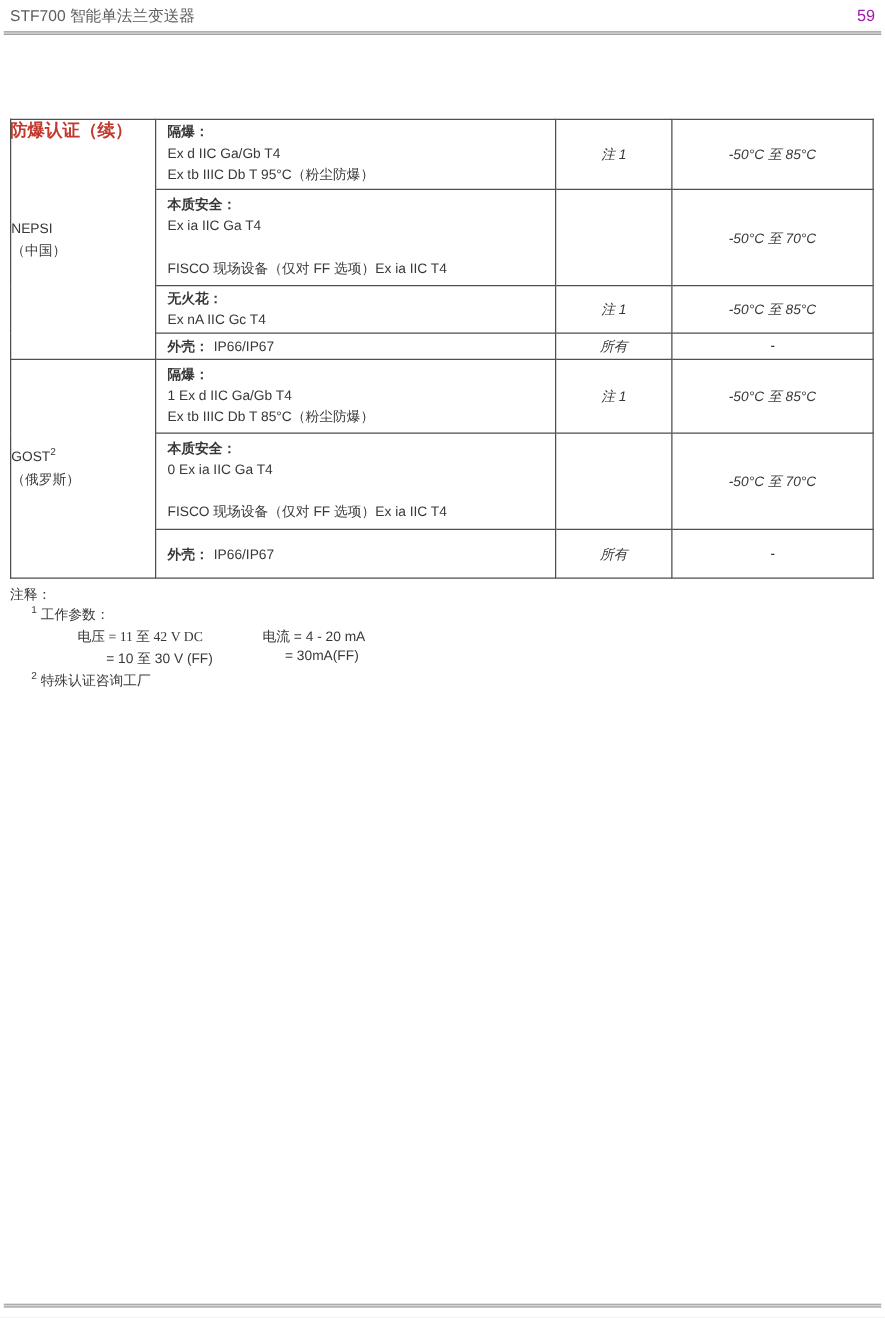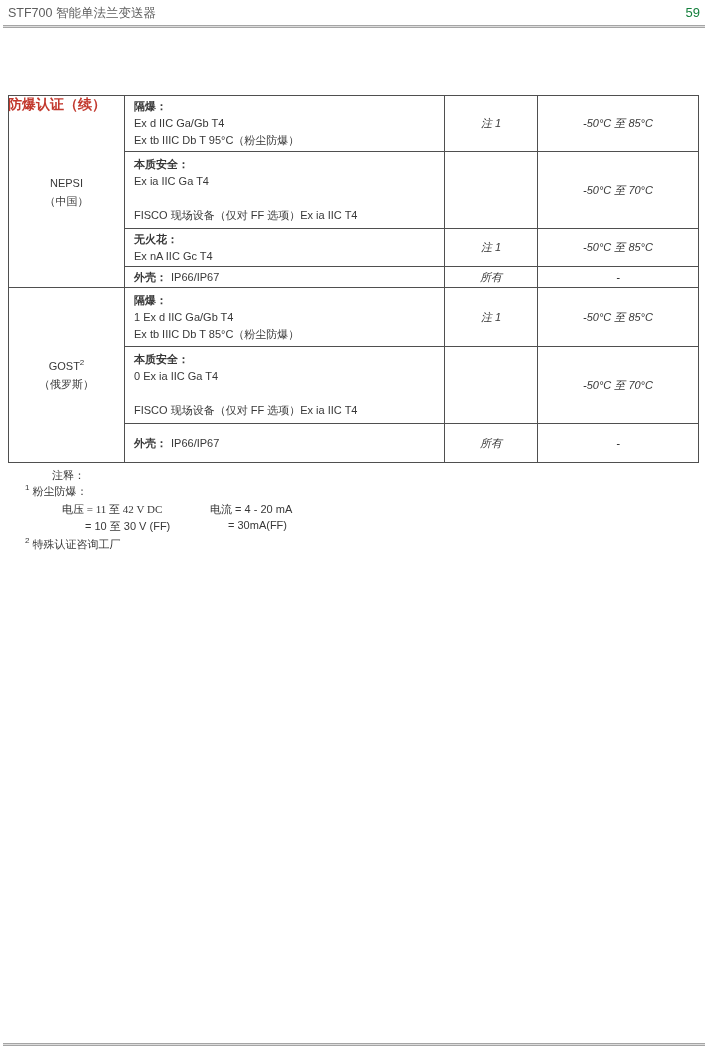--- a/index.html
+++ b/index.html
@@ -7,46 +7,46 @@
   .page {
     position:relative; width:708px; height:1054px; background:#ffffff;
     font-family:"Liberation Sans","DejaVu Sans",sans-serif;
     color:#383838; overflow:hidden; margin:0 auto;
   }
   .page-header {
     position:absolute; top:5px; left:8px; right:8px;
     display:flex; justify-content:space-between; align-items:flex-start;
     font-size:12.5px; color:#5d5d5d;
   }
-  .page-num { font-size:13px; color:#15803d; }
+  .page-num { font-size:13px; color:#a21caf; }
   .rule {
     position:absolute; left:3px; right:3px; height:3px;
     background:linear-gradient(to bottom,#8a8a8a,#dcdcdc,#8a8a8a);
   }
   .rule.top { top:25px; }
   .rule.bottom { top:1043px; }
   .section-title {
     position:absolute; top:61px; left:8px;
     font-size:14px; font-weight:bold; color:#c2382d;margin-top:35px;
   }
   table.cert {
     position:absolute; top:95px; left:8px;
     width:690px; border-collapse:collapse; table-layout:fixed;
     font-size:11px; color:#383838;
   }
   table.cert td { border:1px solid #4f4f4f; vertical-align:middle; }
-  td.agency { text-align:center; line-height:18px; }
+  td.agency { text-align:left; line-height:18px; }
   td.desc { padding:0 6px 0 9px; }
   td.c-note, td.c-temp { text-align:center;font-style:italic; }
   .line { height:17px; line-height:17px; white-space:nowrap; overflow:visible; }
   .bold { font-weight:bold; }
   .inline-val { margin-left:4px; }
   sup.s { font-size:8px; vertical-align:super; line-height:0; }
   .notes { position:absolute; top:463px; left:8px; right:8px; height:100px; font-size:11px; color:#383838; }
-  .notes .n-label { position:absolute; left:0; top:5px;margin-left:44px; }
+  .notes .n-label { position:absolute; left:0; top:5px; }
   .notes .note1 { position:absolute; left:17px; top:21px; }
   .notes .p1 { position:absolute; left:54px;  top:39px;font-family:Liberation Serif, serif; }
   .notes .p2 { position:absolute; left:202px; top:39px;text-align:center; }
   .notes .p3 { position:absolute; left:77px;  top:56px; }
   .notes .p4 { position:absolute; left:220px; top:56px; }
   .notes .note2 { position:absolute; left:17px; top:74px; }
 </style>
 </head>
 <body>
 
@@ -138,21 +138,21 @@
         <td class="c-note">所有</td>
         <td class="c-temp">-</td>
       </tr>
     </tbody>
   </table>
 
   <div class="notes">
     <div class="n-label">注释：</div>
     <div class="note1">
       <sup class="s">1</sup>
-      <span>粉尘防爆：</span>
+      <span>工作参数：</span>
     </div>
     <span class="p1">电压 = 11 至 42 V DC</span>
     <span class="p2">电流 = 4 - 20 mA</span>
     <span class="p3">= 10 至 30 V (FF)</span>
     <span class="p4">= 30mA(FF)</span>
     <div class="note2">
       <sup class="s">2</sup>
       <span>特殊认证咨询工厂</span>
     </div>
   </div>

